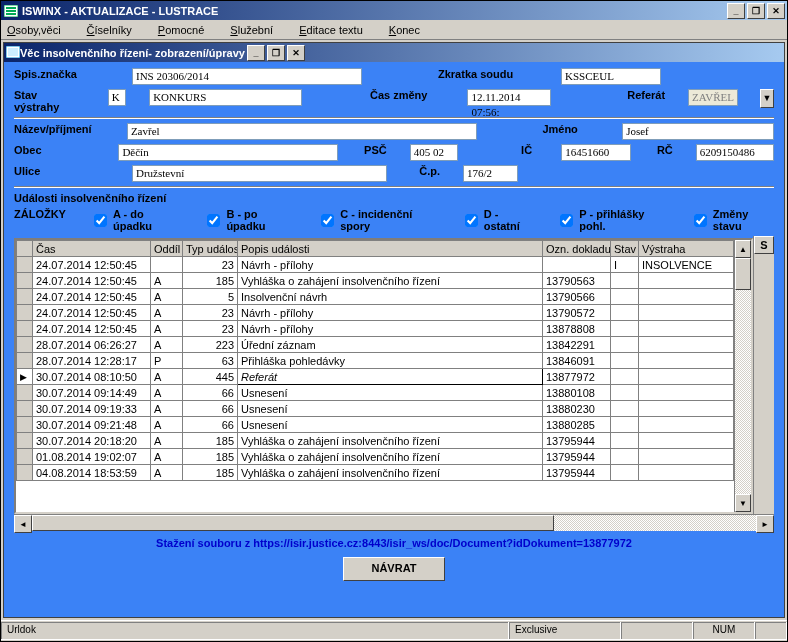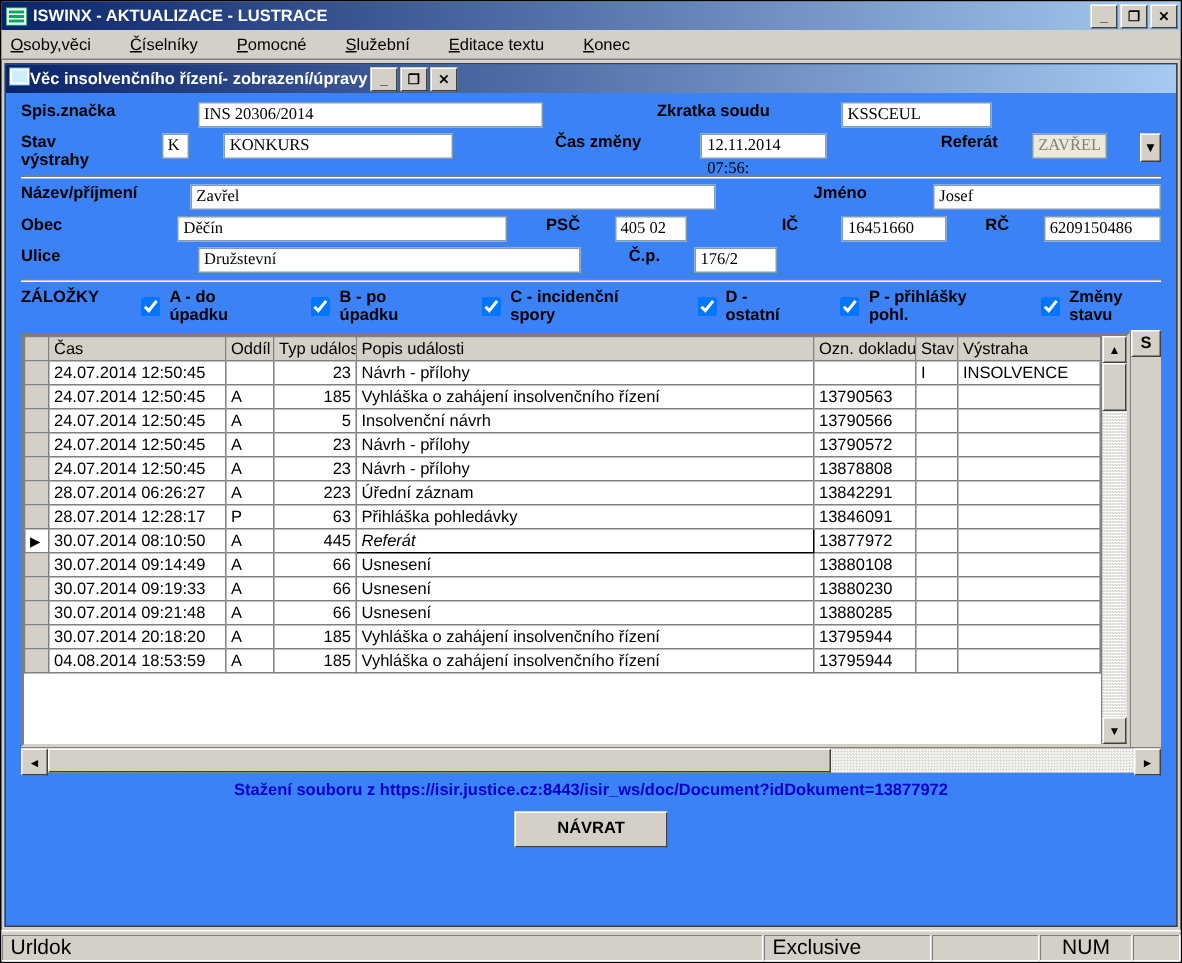--- a/index.html
+++ b/index.html
@@ -34,21 +34,21 @@
   .sbtn{height:16px;background:#d4d0c8;border:1px solid #fff;border-right-color:#404040;border-bottom-color:#404040;display:flex;align-items:center;justify-content:center;font-size:8px;}
   .strack{flex:1;background:repeating-conic-gradient(#d4d0c8 0 25%,#fff 0 50%) 0 0/2px 2px;position:relative;}
   .sthumb{position:absolute;left:0;right:0;top:0;height:30px;background:#d4d0c8;border:1px solid #fff;border-right-color:#404040;border-bottom-color:#404040;}
   .s-side{width:20px;background:#d4d0c8;border-left:1px solid #808080;display:flex;align-items:flex-start;justify-content:center;}
   .s-side .btn{margin-top:0;height:16px;width:18px;background:#d4d0c8;border:1px solid #fff;border-right-color:#404040;border-bottom-color:#404040;display:flex;align-items:center;justify-content:center;font-weight:bold;}
   .hscroll{height:16px;display:flex;background:#d4d0c8;border-top:1px solid #808080;}
   .hscroll .strack{flex:1;background:repeating-conic-gradient(#d4d0c8 0 25%,#fff 0 50%) 0 0/2px 2px;position:relative;}
   .hscroll .sthumb{top:0;bottom:0;left:0;width:520px;height:auto;}
   .link{color:#0000cc;font-weight:bold;text-align:center;padding:6px 0;}
   .btn-main{display:block;margin:2px auto 4px auto;width:100px;height:22px;background:#d4d0c8;border:1px solid #fff;border-right-color:#404040;border-bottom-color:#404040;font-weight:bold;text-align:center;line-height:20px;}
-  .statusbar{height:20px;background:#d4d0c8;border-top:1px solid #fff;display:flex;align-items:flex-end;font-size:14px;}
+  .statusbar{height:20px;background:#d4d0c8;border-top:1px solid #fff;display:flex;align-items:center;font-size:10px;}
   .statusbar .cell{border:1px solid #808080;border-top-color:#fff;border-left-color:#fff;height:18px;line-height:16px;padding:0 6px;margin-right:0;background:#d4d0c8; box-shadow:inset 1px 1px #808080, inset -1px -1px #fff;}
   .statusbar .cell{border:none;box-shadow:inset -1px -1px #fff, inset 1px 1px #808080;}
   .dd-btn{width:16px;height:17px;background:#d4d0c8;border:1px solid #fff;border-right-color:#404040;border-bottom-color:#404040;display:inline-flex;align-items:center;justify-content:center;font-size:8px;margin-left:-1px;}
   .arrow{font-size:9px;line-height:1;}
 </style>
 </head>
 <body>
 
 <div class="outer-window">
   <div class="titlebar">
@@ -137,20 +137,23 @@
         <span class="field" style="width:90px">6209150486</span>
       </div>
 
       <div class="row">
         <span class="lbl" style="width:95px">Ulice</span>
         <span class="field" style="width:255px">Družstevní</span>
         <span class="lbl" style="width:30px;text-align:right">Č.p.</span>
         <span class="field" style="width:55px">176/2</span>
       </div>
       <hr class="section-hr">
+      <div class="row">
+          <span class="lbl">Události  insolvenčního řízení</span>
+        </div>
 
       <div class="checks">
         <span class="lbl">ZÁLOŽKY</span>
         <label>
             <input type="checkbox" checked="" style="">
             <span>A - do úpadku</span>
           </label>
         <label>
             <input type="checkbox" checked="" style="">
             <span>B - po úpadku</span>
@@ -315,20 +318,30 @@
                     <td>30.07.2014 20:18:20</td>
                     <td>A</td>
                     <td class="num">185</td>
                     <td>Vyhláška o zahájení insolvenčního řízení</td>
                     <td>13795944</td>
                     <td></td>
                     <td></td>
                   </tr>
                   <tr>
                     <td class="rowhdr"></td>
+                    <td>01.08.2014 19:02:07</td>
+                    <td>A</td>
+                    <td class="num">185</td>
+                    <td>Vyhláška o zahájení insolvenčního řízení</td>
+                    <td>13795944</td>
+                    <td></td>
+                    <td></td>
+                  </tr>
+                  <tr>
+                    <td class="rowhdr"></td>
                     <td>04.08.2014 18:53:59</td>
                     <td>A</td>
                     <td class="num">185</td>
                     <td>Vyhláška o zahájení insolvenčního řízení</td>
                     <td>13795944</td>
                     <td></td>
                     <td></td>
                   </tr>
                 </tbody>
             </table>

